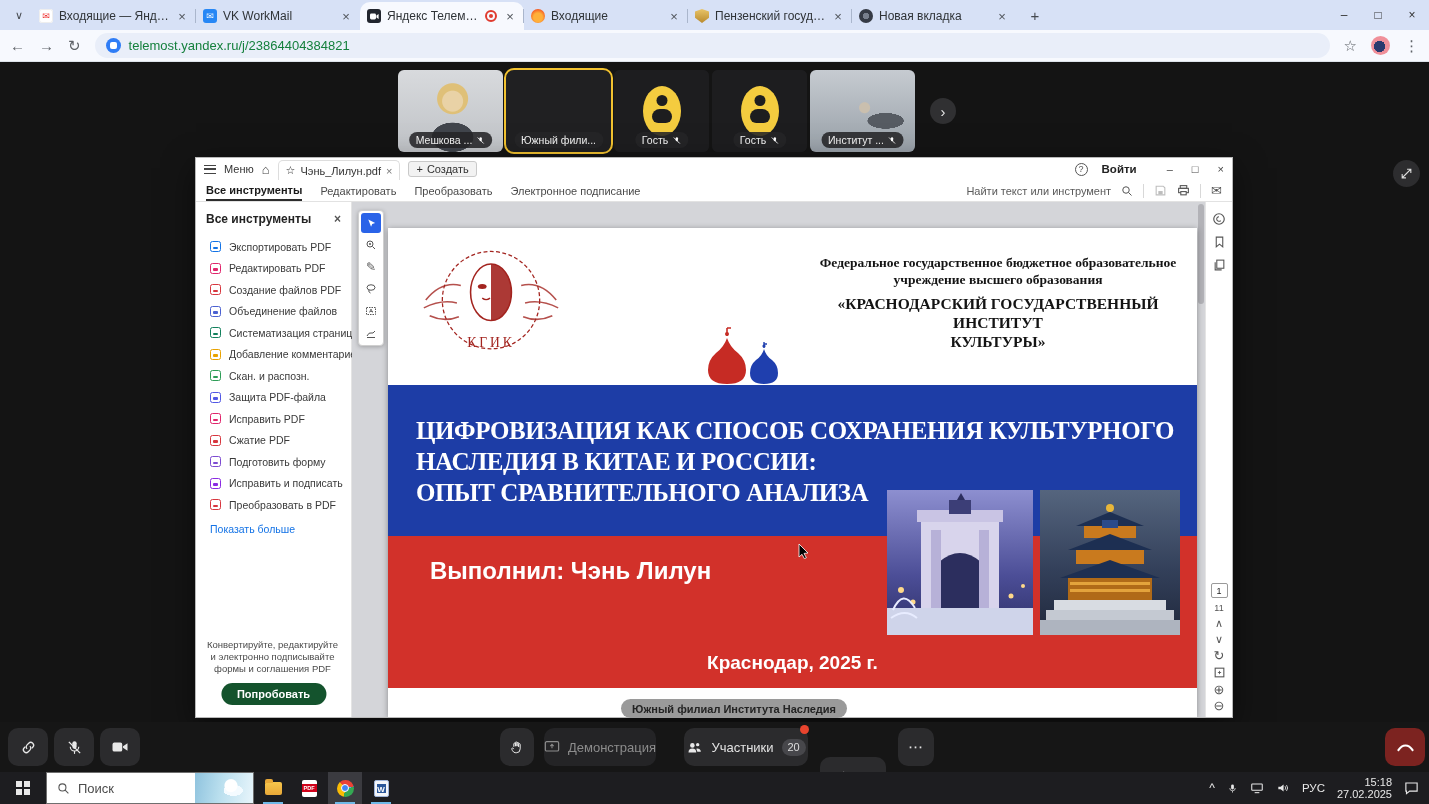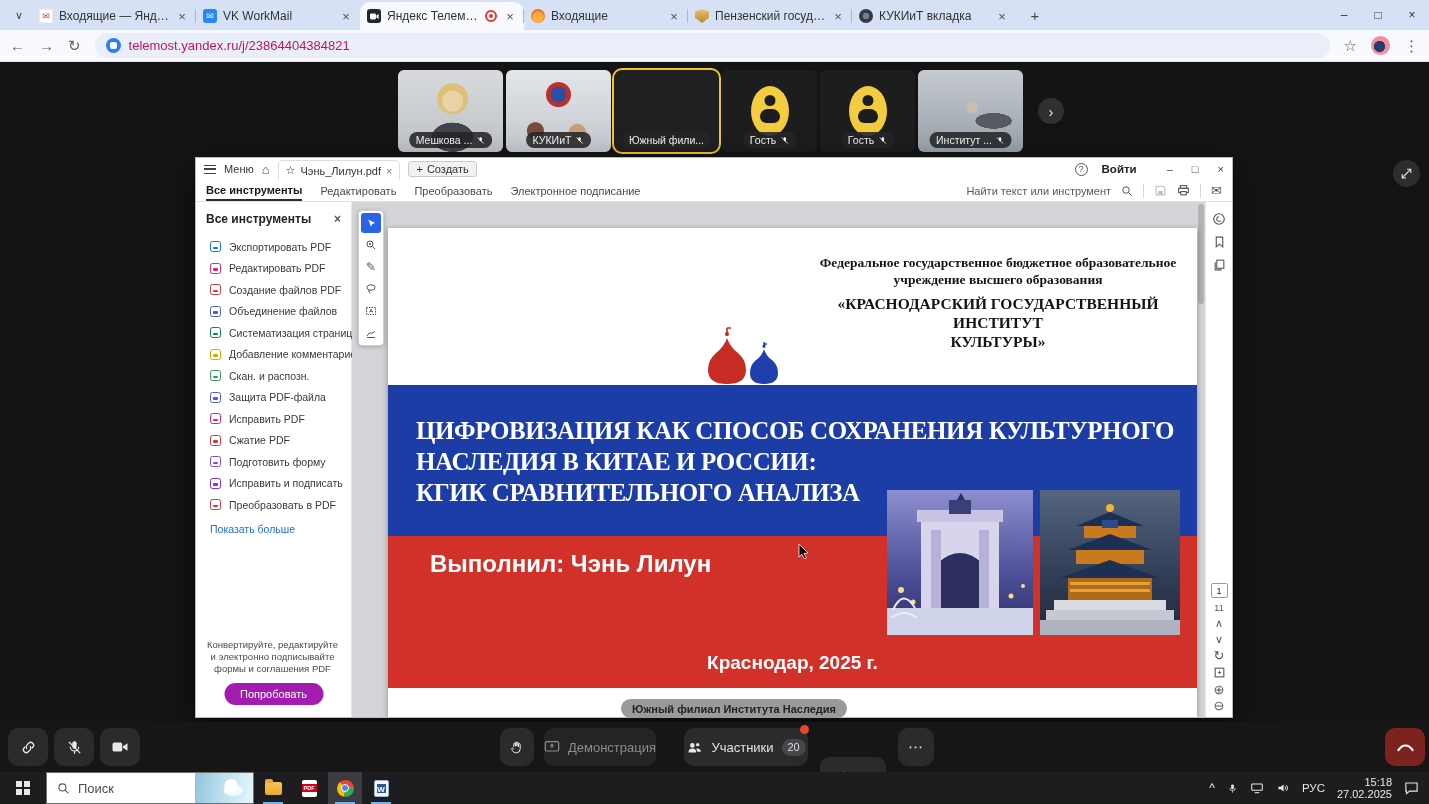--- a/index.html
+++ b/index.html
@@ -25,21 +25,21 @@
   .f4 { background:linear-gradient(#e8c469,#b98a2d); clip-path:polygon(50% 0,100% 18%,100% 62%,50% 100%,0 62%,0 18%); border-radius:0; }
   .f5 { background:radial-gradient(circle at 50% 50%, #777e8c 0 30%, #353a45 31% 100%); border-radius:50%; }
   .rec { width:12px; height:12px; border:2px solid #e03b2f; border-radius:50%; position:relative; flex:none; }
   .rec::after { content:""; position:absolute; inset:2px; background:#e03b2f; border-radius:50%; }
   .newtab-btn { width:26px; height:26px; display:grid; place-items:center; color:#45494f; font-size:15px; margin:0 0 2px 6px; }
   .winctl { position:absolute; right:0; top:0; height:30px; display:flex; }
   .winctl span { width:34px; display:grid; place-items:center; font-size:12px; color:#333; }
 
   .toolbar { height:32px; background:#f7f9fe; display:flex; align-items:center; padding:0 10px; gap:14px; border-bottom:1px solid #dde2ea; }
   .navic { font-size:15px; color:#5f6368; }
-  .urlpill { flex:1; height:25px; background:#e9eef9; border-radius:13px; display:flex; align-items:center; gap:8px; padding:0 11px; color:#be185d; font-size:13px; }
+  .urlpill { flex:1; height:25px; background:#e9eef9; border-radius:13px; display:flex; align-items:center; gap:8px; padding:0 11px; color:#15803d; font-size:13px; }
   .urlfav { width:15px; height:15px; border-radius:50%; background:#2f7df6; position:relative; flex:none; }
   .urlfav::after { content:""; position:absolute; inset:4px; background:#fff; border-radius:2px; }
   .avatar { width:19px; height:19px; border-radius:50%; background:radial-gradient(circle at 45% 55%, #2a3a6e 0 38%, #f0909a 39%); }
 
   
   .stage { position:absolute; top:62px; left:0; width:1429px; height:710px; background:#141414; }
 
   .strip { position:absolute; left:398px; top:8px; display:flex; gap:3px; align-items:center; }
   .tile { width:105px; height:82px; border-radius:6px; overflow:hidden; position:relative; background:#202022; flex:none; }
   .tile.guest { width:95px; }
@@ -94,41 +94,41 @@
   .panel { width:156px; border-right:1px solid #e4e4e4; position:relative; padding:10px 0 0 10px; }
   .panel-title { font-size:12px; font-weight:700; color:#222; display:flex; align-items:center; }
   .panel-x { margin-left:auto; margin-right:10px; color:#555; font-size:12px; }
   .plist { list-style:none; margin-top:10px; }
   .plist li { display:flex; align-items:center; gap:8px; height:21.5px; color:#3a3a3a; font-size:10.5px; padding-left:4px; white-space:nowrap; }
   .pi { width:11px; height:11px; border:1.6px solid currentColor; border-radius:2.5px; position:relative; flex:none; }
   .pi::after { content:""; position:absolute; left:2px; right:2px; bottom:2px; height:2.5px; background:currentColor; border-radius:1px; }
   .pitem-label { color:#3a3a3a; }
   .showmore { display:block; color:#1473e6; font-size:10.5px; margin:7px 0 0 4px; }
   .promo { position:absolute; left:8px; right:10px; bottom:42px; text-align:center; color:#4a4a4a; font-size:9.5px; line-height:12px; }
-  .trybtn { position:absolute; left:50%; transform:translateX(-50%); bottom:12px; background:#a21caf; color:#fff;
-            font-weight:400; font-size:11px; padding:5px 16px; border-radius:14px; border:none; white-space:nowrap; }
+  .trybtn { position:absolute; left:50%; transform:translateX(-50%); bottom:12px; background:#14532d; color:#fff;
+            font-weight:700; font-size:11px; padding:5px 16px; border-radius:14px; border:none; white-space:nowrap; }
 
   .docarea { flex:1; background:#d4d5d9; position:relative; overflow:hidden; }
   .quicktools { position:absolute; left:6px; top:8px; width:26px; background:#fff; border:1px solid #cfcfcf; border-radius:4px;
                 box-shadow:0 1px 4px rgba(0,0,0,.25); padding:2px; display:flex; flex-direction:column; gap:2px; z-index:5; }
   .qt { width:20px; height:20px; border-radius:3px; display:grid; place-items:center; color:#555; }
   .qt.active { background:#2a63e8; color:#fff; }
   .docscroll { position:absolute; right:1px; top:2px; width:6px; height:100px; background:#b2b2b7; border-radius:3px; }
 
   .page { position:absolute; left:36px; top:26px; width:809px; height:489px; background:#fff; box-shadow:0 1px 6px rgba(0,0,0,.35); overflow:hidden; }
   .org { position:absolute; left:429px; top:26px; width:362px; text-align:center; font-family:"Liberation Serif", serif; font-weight:700; color:#141414; }
   .org .o12 { font-size:13.5px; line-height:17px; }
   .org .o34 { font-size:15.5px; line-height:19px; margin-top:6px; }
   .logo { position:absolute; left:30px; top:14px; }
   .domes { position:absolute; left:306px; top:96px; }
   .banner-blue { position:absolute; left:0; top:157px; width:809px; height:151px; background:#1d3da6; }
   .btitle { position:absolute; left:28px; top:30px; font-family:"Liberation Serif", serif; font-weight:700; color:#fff;
             font-size:25px; line-height:31px; letter-spacing:-0.4px; }
   .banner-red { position:absolute; left:0; top:308px; width:809px; height:152px; background:#d2312a; }
-  .author { position:absolute; left:42px; top:14px; color:#fff; font-weight:700; font-size:24px; }
+  .author { position:absolute; left:42px; top:21px; color:#fff; font-weight:700; font-size:24px; }
   .sfooter { position:absolute; left:0; right:0; bottom:14px; text-align:center; color:#fff; font-weight:700; font-size:19px; }
   .ph { position:absolute; top:262px; width:146px; height:145px; }
   .ph1 { left:499px; }
   .ph2 { left:652px; width:140px; }
   .pcursor { position:absolute; left:410px; top:316px; z-index:6; }
 
   .rail { width:27px; border-left:1px solid #e4e4e4; position:relative; background:#fff; }
   .rail-top { display:flex; flex-direction:column; align-items:center; gap:9px; padding-top:10px; color:#555; }
   .rail-bot { position:absolute; bottom:6px; left:0; right:0; display:flex; flex-direction:column; align-items:center; gap:5px; color:#555; }
   .pagebox { width:17px; height:15px; border:1px solid #9a9a9a; border-radius:2px; font-size:9px; display:grid; place-items:center; color:#222; background:#fff; }
@@ -213,21 +213,21 @@
       <span class="tlabel">Входящие</span>
       <span class="tclose">×</span>
     </div>
     <div class="tab">
       <span class="fav f4"></span>
       <span class="tlabel">Пензенский государственный</span>
       <span class="tclose">×</span>
     </div>
     <div class="tab">
       <span class="fav f5"></span>
-      <span class="tlabel">КУКИиТ вкладка</span>
+      <span class="tlabel">Новая вкладка</span>
       <span class="tclose">×</span>
     </div>
     <div class="newtab-btn">+</div>
 
     <div class="winctl">
       <span>–</span>
       <span>□</span>
       <span>×</span>
     </div>
   </div>
@@ -246,30 +246,20 @@
   </div>
 </div>
 
 <div class="stage">
 
   <div class="strip">
     <div class="tile">
       <div class="vid v1"></div>
       <div class="pill">
           <span>Мешкова ...</span>
-        <svg width="9" height="9" viewBox="0 0 24 24">
-            <path d="M12 3a3 3 0 0 1 3 3v5a3 3 0 0 1-6 0V6a3 3 0 0 1 3-3z" fill="#fff"></path>
-            <path d="M4 4l16 16" stroke="#fff" stroke-width="2.4"></path>
-          </svg>
-        </div>
-    </div>
-    <div class="tile">
-      <div class="vid v2"></div>
-      <div class="pill">
-          <span>КУКИиТ</span>
         <svg width="9" height="9" viewBox="0 0 24 24">
             <path d="M12 3a3 3 0 0 1 3 3v5a3 3 0 0 1-6 0V6a3 3 0 0 1 3-3z" fill="#fff"></path>
             <path d="M4 4l16 16" stroke="#fff" stroke-width="2.4"></path>
           </svg>
         </div>
     </div>
     <div class="tile active">
       <div class="vid v3"></div>
       <div class="pill">
           <span>Южный фили...</span>
@@ -460,40 +450,51 @@
           <div class="qt">
             <svg width="12" height="12" viewBox="0 0 24 24">
                 <path d="M4 18q4-8 8-6t8-4" fill="none" stroke="#555" stroke-width="2"></path>
                 <path d="M4 21h16" stroke="#555" stroke-width="2"></path>
               </svg>
             </div>
         </div>
         <div class="docscroll"></div>
 
         <div class="page">
+          <div class="logo">
+            <svg width="146" height="124" viewBox="0 0 150 124">
+              <circle cx="75" cy="58" r="50" fill="none" stroke="#a3241f" stroke-width="1.3" stroke-dasharray="4 2.5"></circle>
+              <path d="M8 58q16-20 36-15M6 66q18-9 34-5M12 74q15 7 30 1M142 58q-16-20-36-15M144 66q-18-9-34-5M138 74q-15 7-30 1" fill="none" stroke="#a3241f" stroke-width="1.6" opacity=".8"></path>
+              <ellipse cx="75" cy="50" rx="21" ry="29" fill="none" stroke="#a3241f" stroke-width="1.6"></ellipse>
+              <path d="M75 21a21 29 0 0 1 0 58z" fill="#a3241f" opacity=".9"></path>
+              <ellipse cx="66" cy="44" rx="4.5" ry="2.6" fill="#a3241f"></ellipse>
+              <path d="M66 56q4 3 8 0" fill="none" stroke="#a3241f" stroke-width="1.4"></path>
+              <text x="75" y="106" text-anchor="middle" font-family="Liberation Serif, serif" font-size="14" letter-spacing="3" fill="#a3241f">КГИК</text>
+            </svg>
+          </div>
           <div class="org">
             <div class="o12"><span>Федеральное государственное бюджетное образовательное</span><br><span>учреждение высшего образования</span></div>
             <div class="o34"><span>«КРАСНОДАРСКИЙ ГОСУДАРСТВЕННЫЙ ИНСТИТУТ</span><br><span>КУЛЬТУРЫ»</span></div>
           </div>
           <div class="domes">
             <svg width="92" height="60" viewBox="0 0 92 60">
               <path d="M33 12v-8M33 4h4" stroke="#c62b24" stroke-width="1.6"></path>
               <circle cx="33" cy="10" r="2" fill="#c62b24"></circle>
               <path d="M33 14q3 9 11 15q8 7 8 17q0 14-19 14q-19 0-19-14q0-10 8-17q8-6 11-15z" fill="#c62b24"></path>
               <path d="M70 24v-6M70 20h3" stroke="#1f3fae" stroke-width="1.4"></path>
               <circle cx="70" cy="22" r="1.6" fill="#1f3fae"></circle>
               <path d="M70 25q2 7 8 11q6 5 6 13q0 11-14 11q-14 0-14-11q0-8 6-13q6-4 8-11z" fill="#1f3fae"></path>
             </svg>
           </div>
 
           <div class="banner-blue">
             <div class="btitle">
               <span>ЦИФРОВИЗАЦИЯ КАК СПОСОБ СОХРАНЕНИЯ КУЛЬТУРНОГО</span><br>
               <span>НАСЛЕДИЯ В КИТАЕ И РОССИИ:</span><br>
-              <span>КГИК СРАВНИТЕЛЬНОГО АНАЛИЗА</span>
+              <span>ОПЫТ СРАВНИТЕЛЬНОГО АНАЛИЗА</span>
             </div>
           </div>
 
           <div class="banner-red">
             <div class="author">Выполнил: Чэнь Лилун</div>
             <div class="sfooter">Краснодар, 2025 г.</div>
           </div>
 
           <div class="ph ph1">
             <svg width="146" height="145" viewBox="0 0 146 145" preserveAspectRatio="none">

